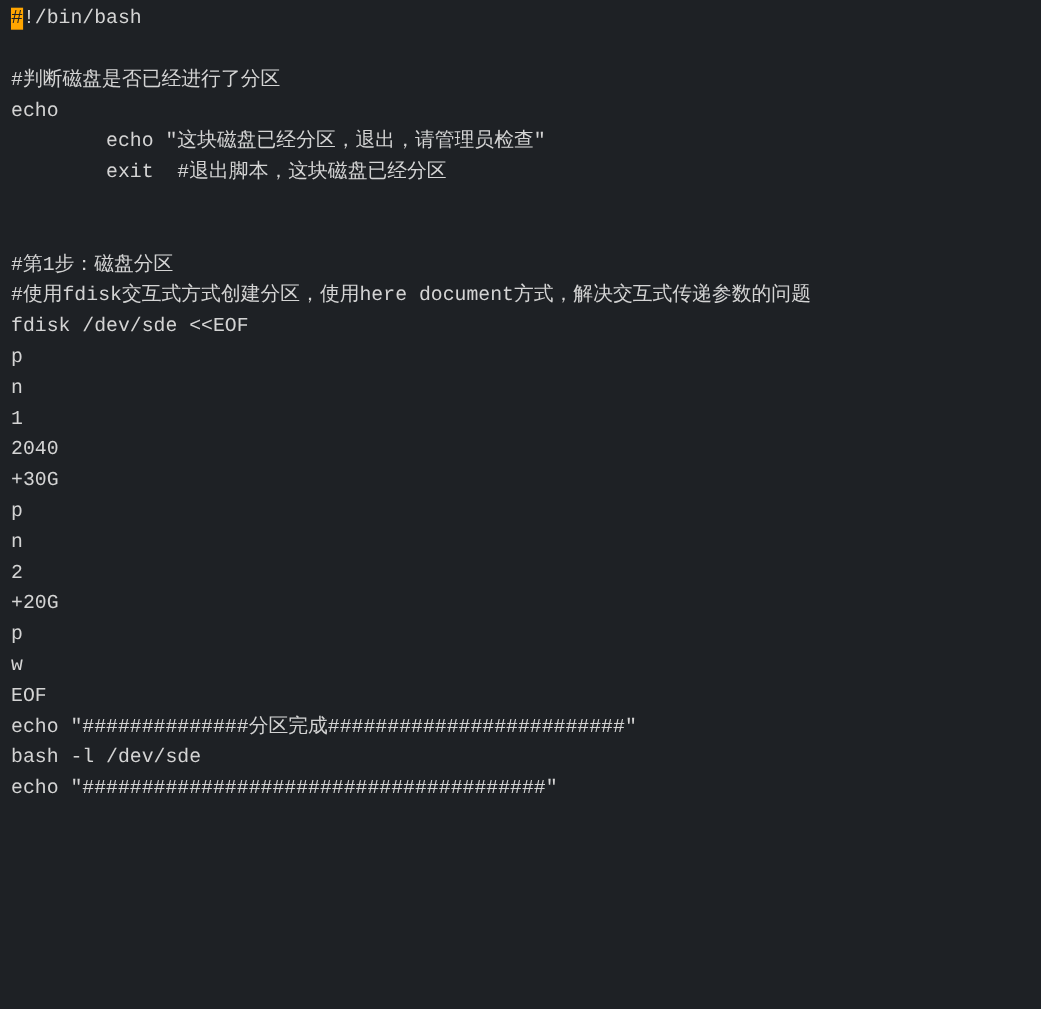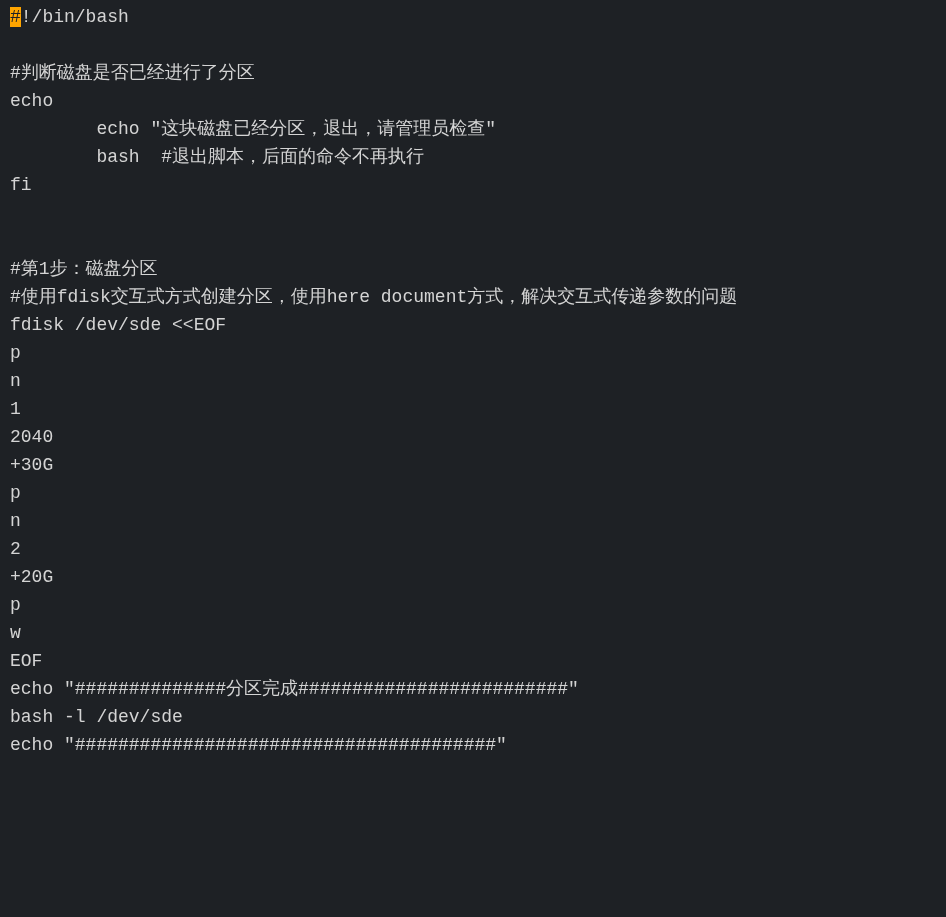--- a/index.html
+++ b/index.html
@@ -39,22 +39,21 @@
   </style>
 </head>
 <body>
 
 <div id="code-container">
     <div class="code-line"><span class="highlight">#</span><span class="shebang">!/bin/bash</span></div>
     <div class="code-line">&nbsp;</div>
     <div class="code-line"><span class="comment">#判断磁盘是否已经进行了分区</span></div>
     <div class="code-line"><span class="text">echo</span></div>
     <div class="code-line"><span class="text">        echo "这块磁盘已经分区，退出，请管理员检查"</span></div>
-    <div class="code-line"><span class="text">        bash  #退出脚本，后面的命令不再执行</span></div>
-    <div class="code-line"><span class="text">fi</span></div>
+    <div class="code-line"><span class="text">        exit  #退出脚本，这块磁盘已经分区</span></div>
     <div class="code-line">&nbsp;</div>
     <div class="code-line">&nbsp;</div>
     <div class="code-line"><span class="comment">#第1步：磁盘分区</span></div>
     <div class="code-line"><span class="comment">#使用fdisk交互式方式创建分区，使用here document方式，解决交互式传递参数的问题</span></div>
     <div class="code-line"><span class="text">fdisk /dev/sde &lt;&lt;EOF</span></div>
     <div class="code-line"><span class="text">p</span></div>
     <div class="code-line"><span class="text">n</span></div>
     <div class="code-line"><span class="text">1</span></div>
     <div class="code-line"><span class="text">2040</span></div>
     <div class="code-line"><span class="text">+30G</span></div>

